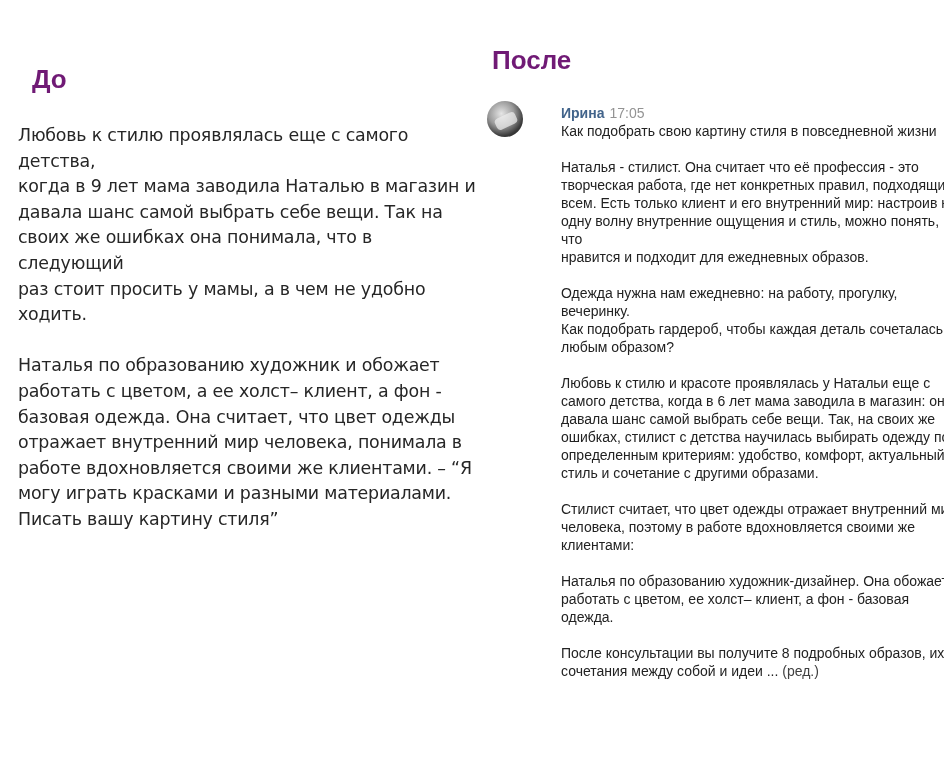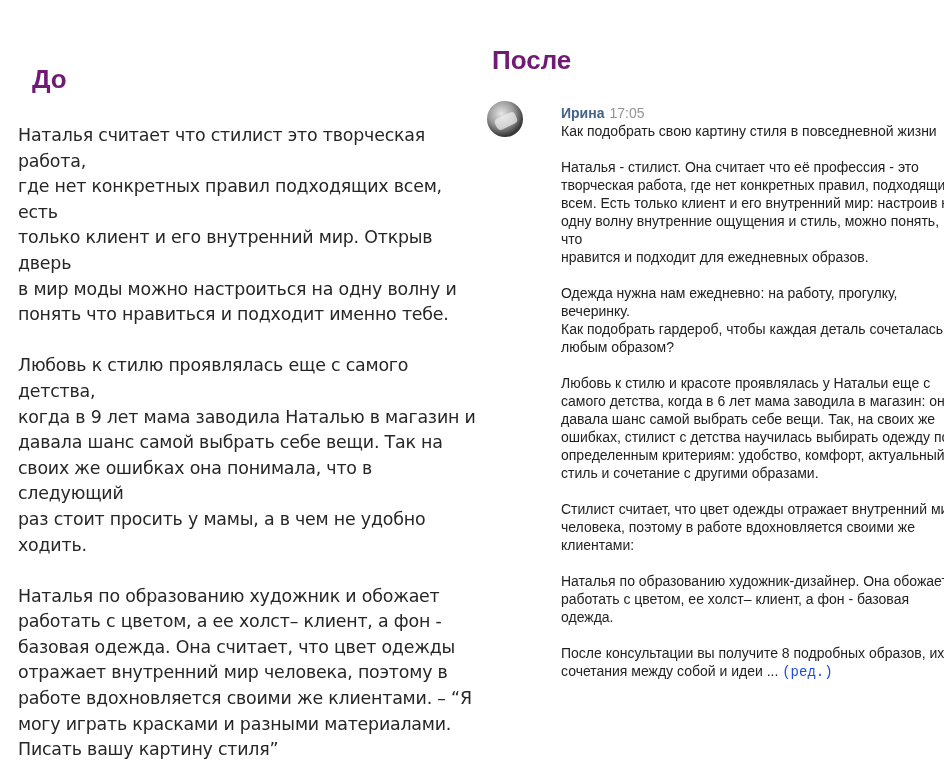--- a/index.html
+++ b/index.html
@@ -45,43 +45,38 @@
     .msg {
       position: absolute; left: 46px; top: 3px; width: 400px;
       font-family: "Liberation Sans", sans-serif;
       font-size: 14px; line-height: 18px; color: #222222; margin-left: 28px;
     }
     .msg-head { height: 18px; margin-top: 0; }
     .author { color: #42648b; font-weight: bold; }
     .time { color: #939393; margin-left: 5px; font-weight: normal; }
     .msg p { margin: 0 0 18px 0; white-space: pre-line; }
     .msg p.first { margin-bottom: 18px; }
-    .edited { color: #1d4ed8; font-family: Liberation Mono, monospace; }
+    .edited { color: #404040; }
   </style>
 </head>
 <body>
 
 <div id="h-before" class="heading">До</div>
 
 <div class="before-text">
-  <p>Наталья считает что стилист это творческая работа,
-где нет конкретных правил подходящих всем, есть
-только клиент и его внутренний мир. Открыв дверь
-в мир моды можно настроиться на одну волну и
-понять что нравиться и подходит именно тебе.</p>
   <p>Любовь к стилю проявлялась еще с самого детства,
 когда в 9 лет мама заводила Наталью в магазин и
 давала шанс самой выбрать себе вещи. Так на
 своих же ошибках она понимала, что в следующий
 раз стоит просить у мамы, а в чем не удобно
 ходить.</p>
   <p>Наталья по образованию художник и обожает
 работать с цветом, а ее холст– клиент, а фон -
 базовая одежда. Она считает, что цвет одежды
-отражает внутренний мир человека, поэтому в
+отражает внутренний мир человека, понимала в
 работе вдохновляется своими же клиентами. – “Я
 могу играть красками и разными материалами.
 Писать вашу картину стиля”</p>
 </div>
 
 <div id="h-after" class="heading">После</div>
 
 <div class="after">
   <div class="avatar"></div>
   <div class="msg">

